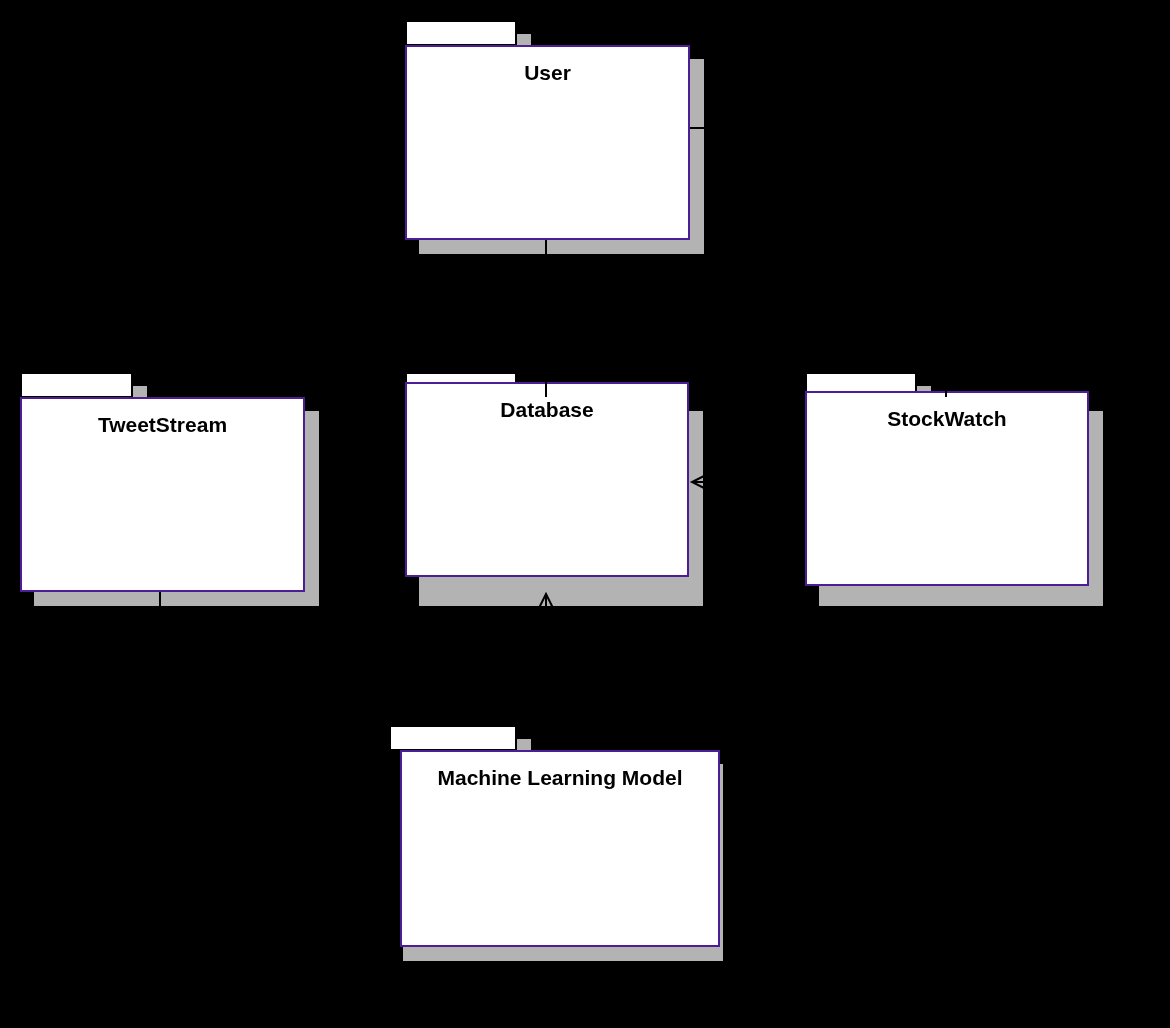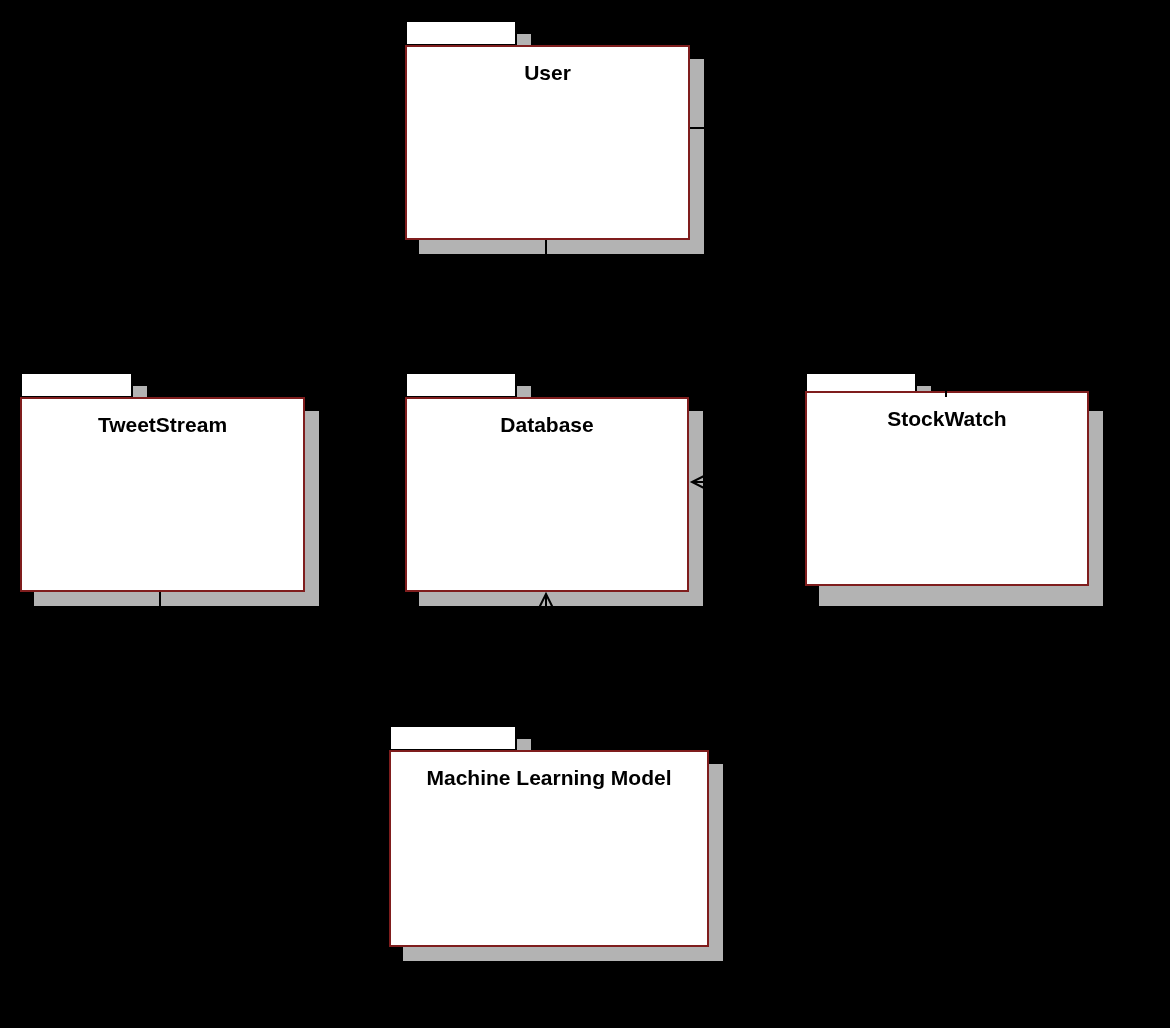--- a/index.html
+++ b/index.html
@@ -26,21 +26,21 @@
   }
   .pkg-tab {
     position: absolute;
     background: #ffffff;
     border: 2px solid #000000;
     box-sizing: border-box;
   }
   .pkg-body {
     position: absolute;
     background: #ffffff;
-    border: 2px solid #7f1d1d;
+    border: 2px solid #4c1d95;
     box-sizing: border-box;
   }
   .pkg-label {
     position: absolute;
     left: 0; right: 0;
     top: 13px;
     text-align: center;
     font-weight: bold;
     font-size: 21px;
     line-height: 26px;
@@ -73,39 +73,39 @@
     <div class="pkg-tab" style="left:20px;top:372px;width:113px;height:26px;"></div>
     <div class="pkg-body" style="left:20px;top:397px;width:285px;height:195px;">
       <div class="pkg-label">TweetStream</div>
     </div>
   </div>
 
   <div class="package">
     <div class="pkg-shadow" style="left:419px;top:386px;width:112px;height:26px;"></div>
     <div class="pkg-shadow" style="left:419px;top:411px;width:284px;height:195px;"></div>
     <div class="pkg-tab" style="left:405px;top:372px;width:112px;height:26px;"></div>
-    <div class="pkg-body" style="left:405px;top:397px;width:284px;height:195px;">
+    <div class="pkg-body" style="left:405px;top:382px;width:284px;height:195px;">
       <div class="pkg-label">Database</div>
     </div>
   </div>
 
   <div class="package">
     <div class="pkg-shadow" style="left:819px;top:386px;width:112px;height:26px;"></div>
     <div class="pkg-shadow" style="left:819px;top:411px;width:284px;height:195px;"></div>
     <div class="pkg-tab" style="left:805px;top:372px;width:112px;height:26px;"></div>
     <div class="pkg-body" style="left:805px;top:391px;width:284px;height:195px;">
       <div class="pkg-label">StockWatch</div>
     </div>
   </div>
 
   <div class="package">
     <div class="pkg-shadow" style="left:403px;top:739px;width:128px;height:26px;"></div>
     <div class="pkg-shadow" style="left:403px;top:764px;width:320px;height:197px;"></div>
     <div class="pkg-tab" style="left:389px;top:725px;width:128px;height:26px;"></div>
-    <div class="pkg-body" style="left:389px;top:750px;width:320px;height:197px;">
+    <div class="pkg-body" style="left:400px;top:750px;width:320px;height:197px;">
       <div class="pkg-label">Machine Learning Model</div>
     </div>
   </div>
 
   <svg class="connector-layer" width="1170" height="1028" viewBox="0 0 1170 1028">
 
     <path d="M546,240 L546,397" stroke="#000000" stroke-width="2" fill="none"></path>
 
     <path d="M690,128 L946,128 L946,397" stroke="#000000" stroke-width="2" fill="none"></path>
 

